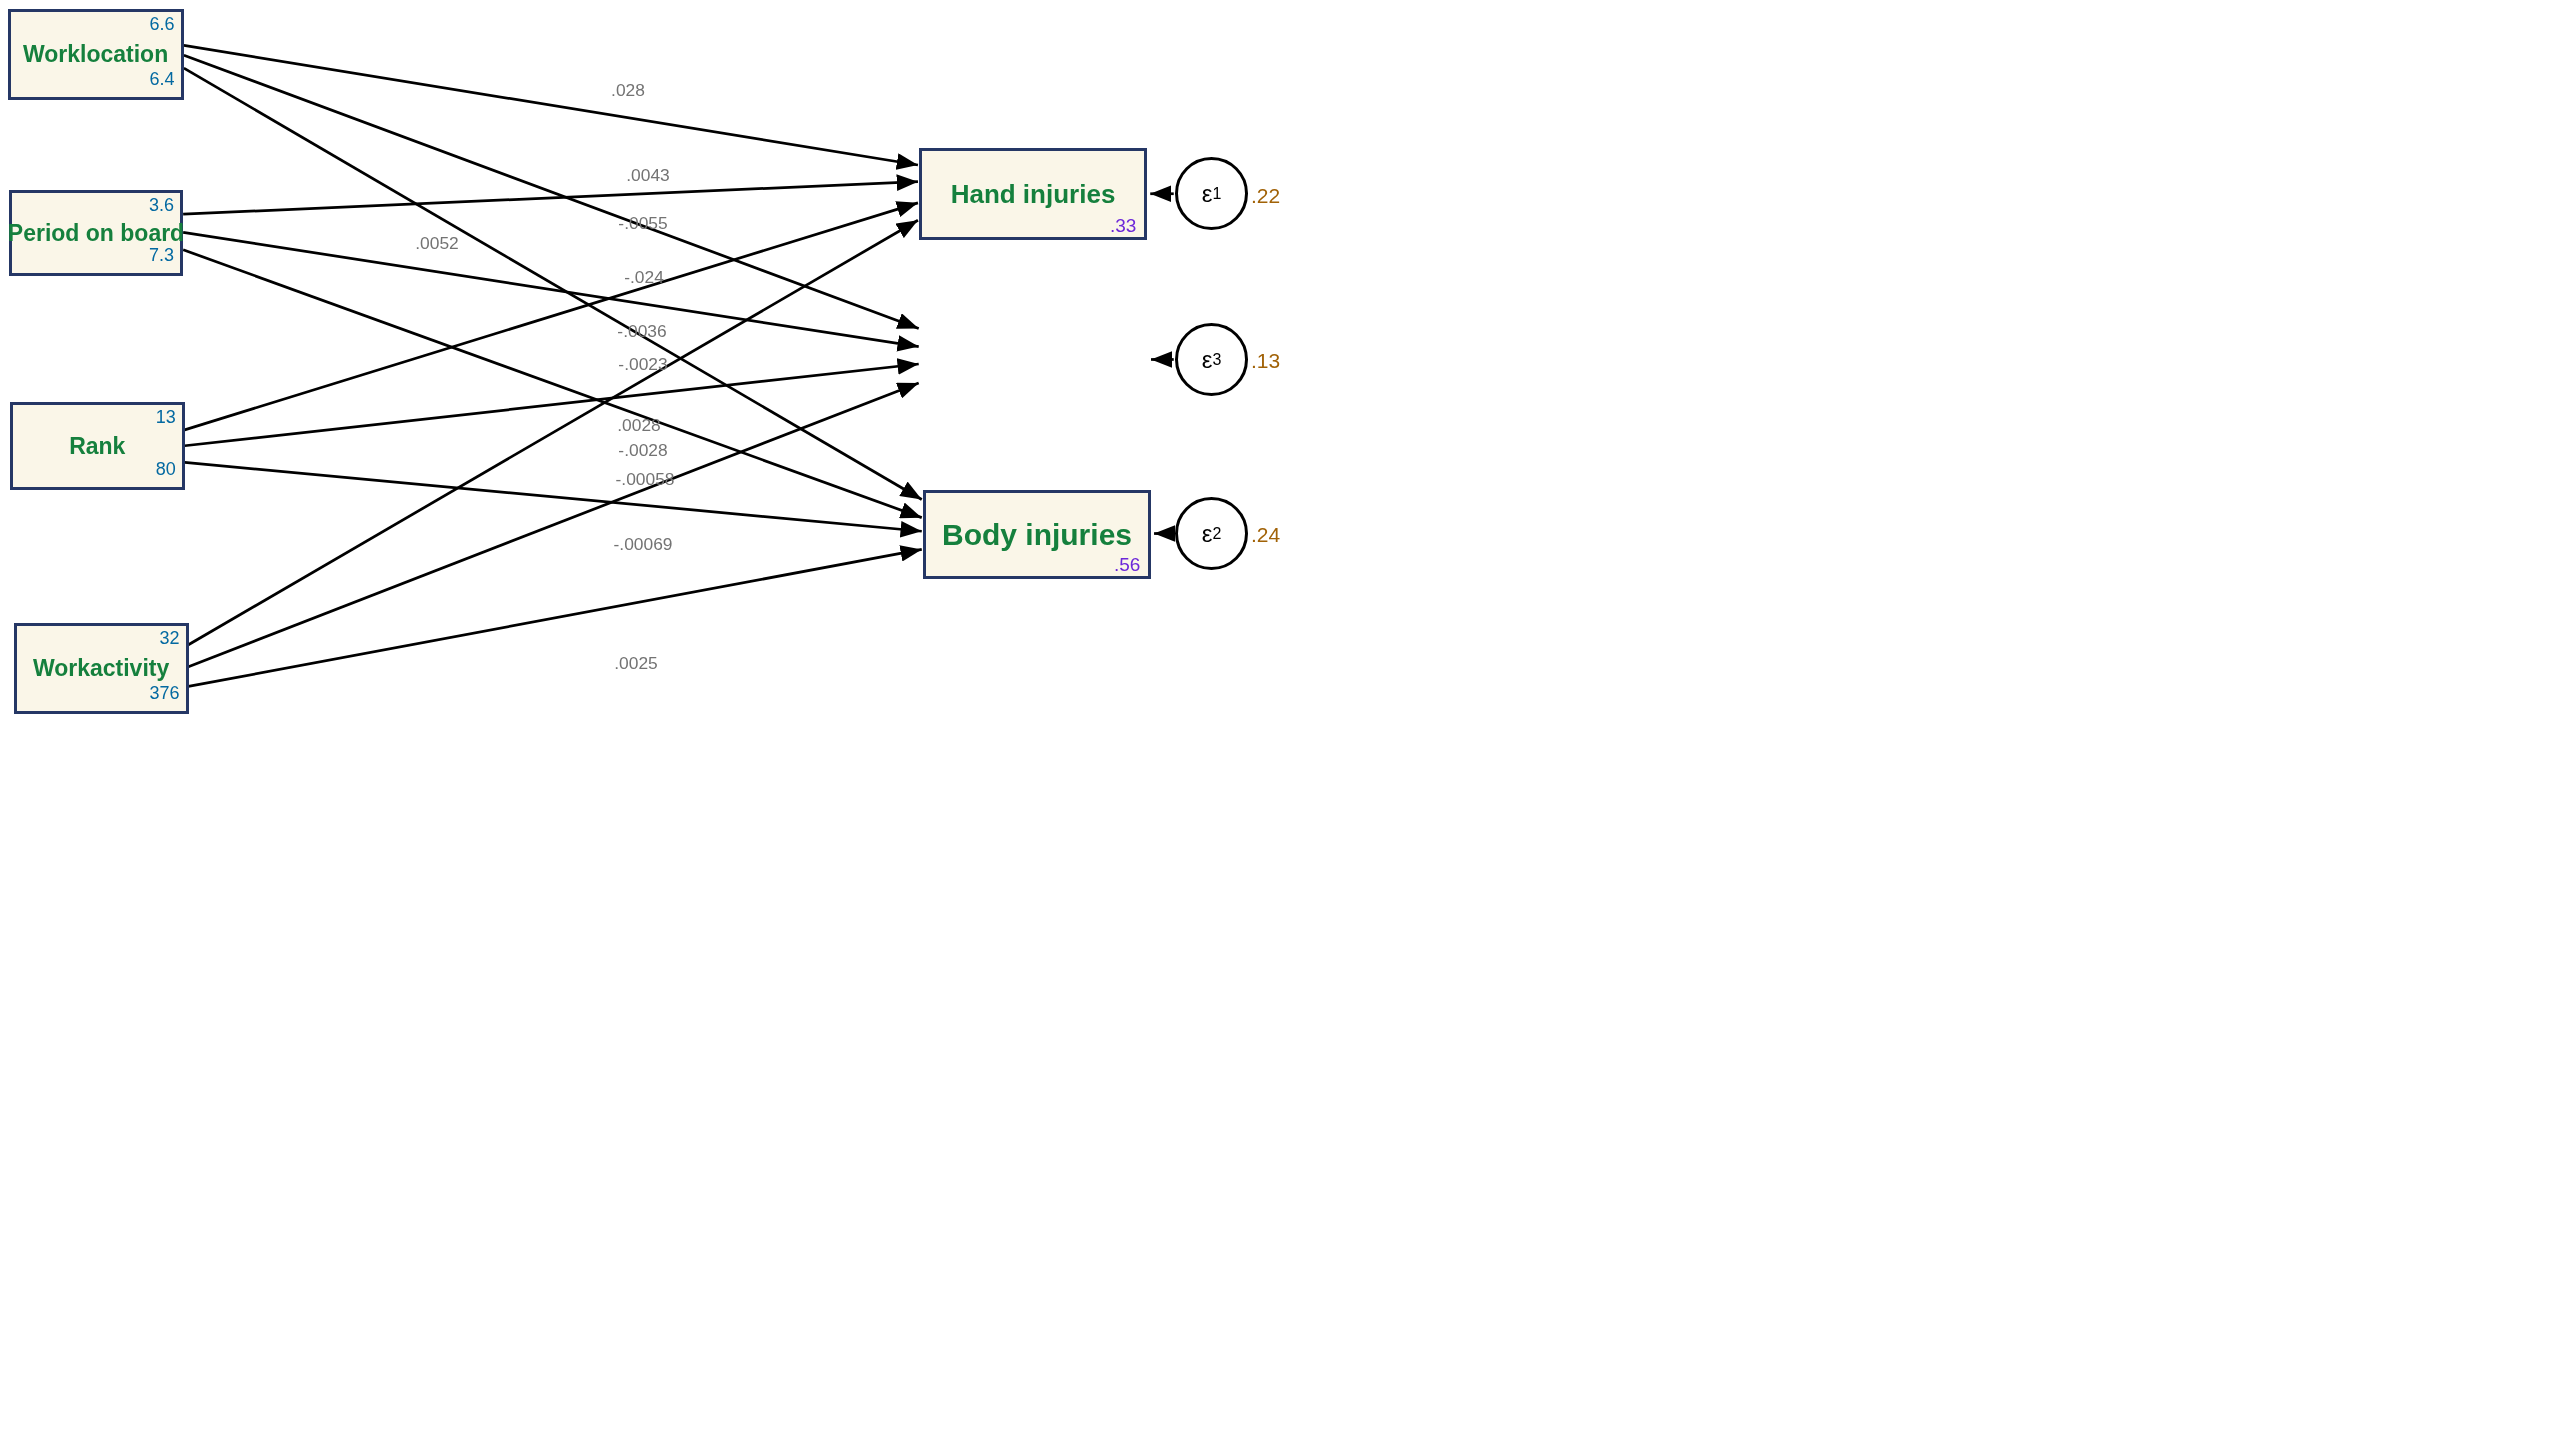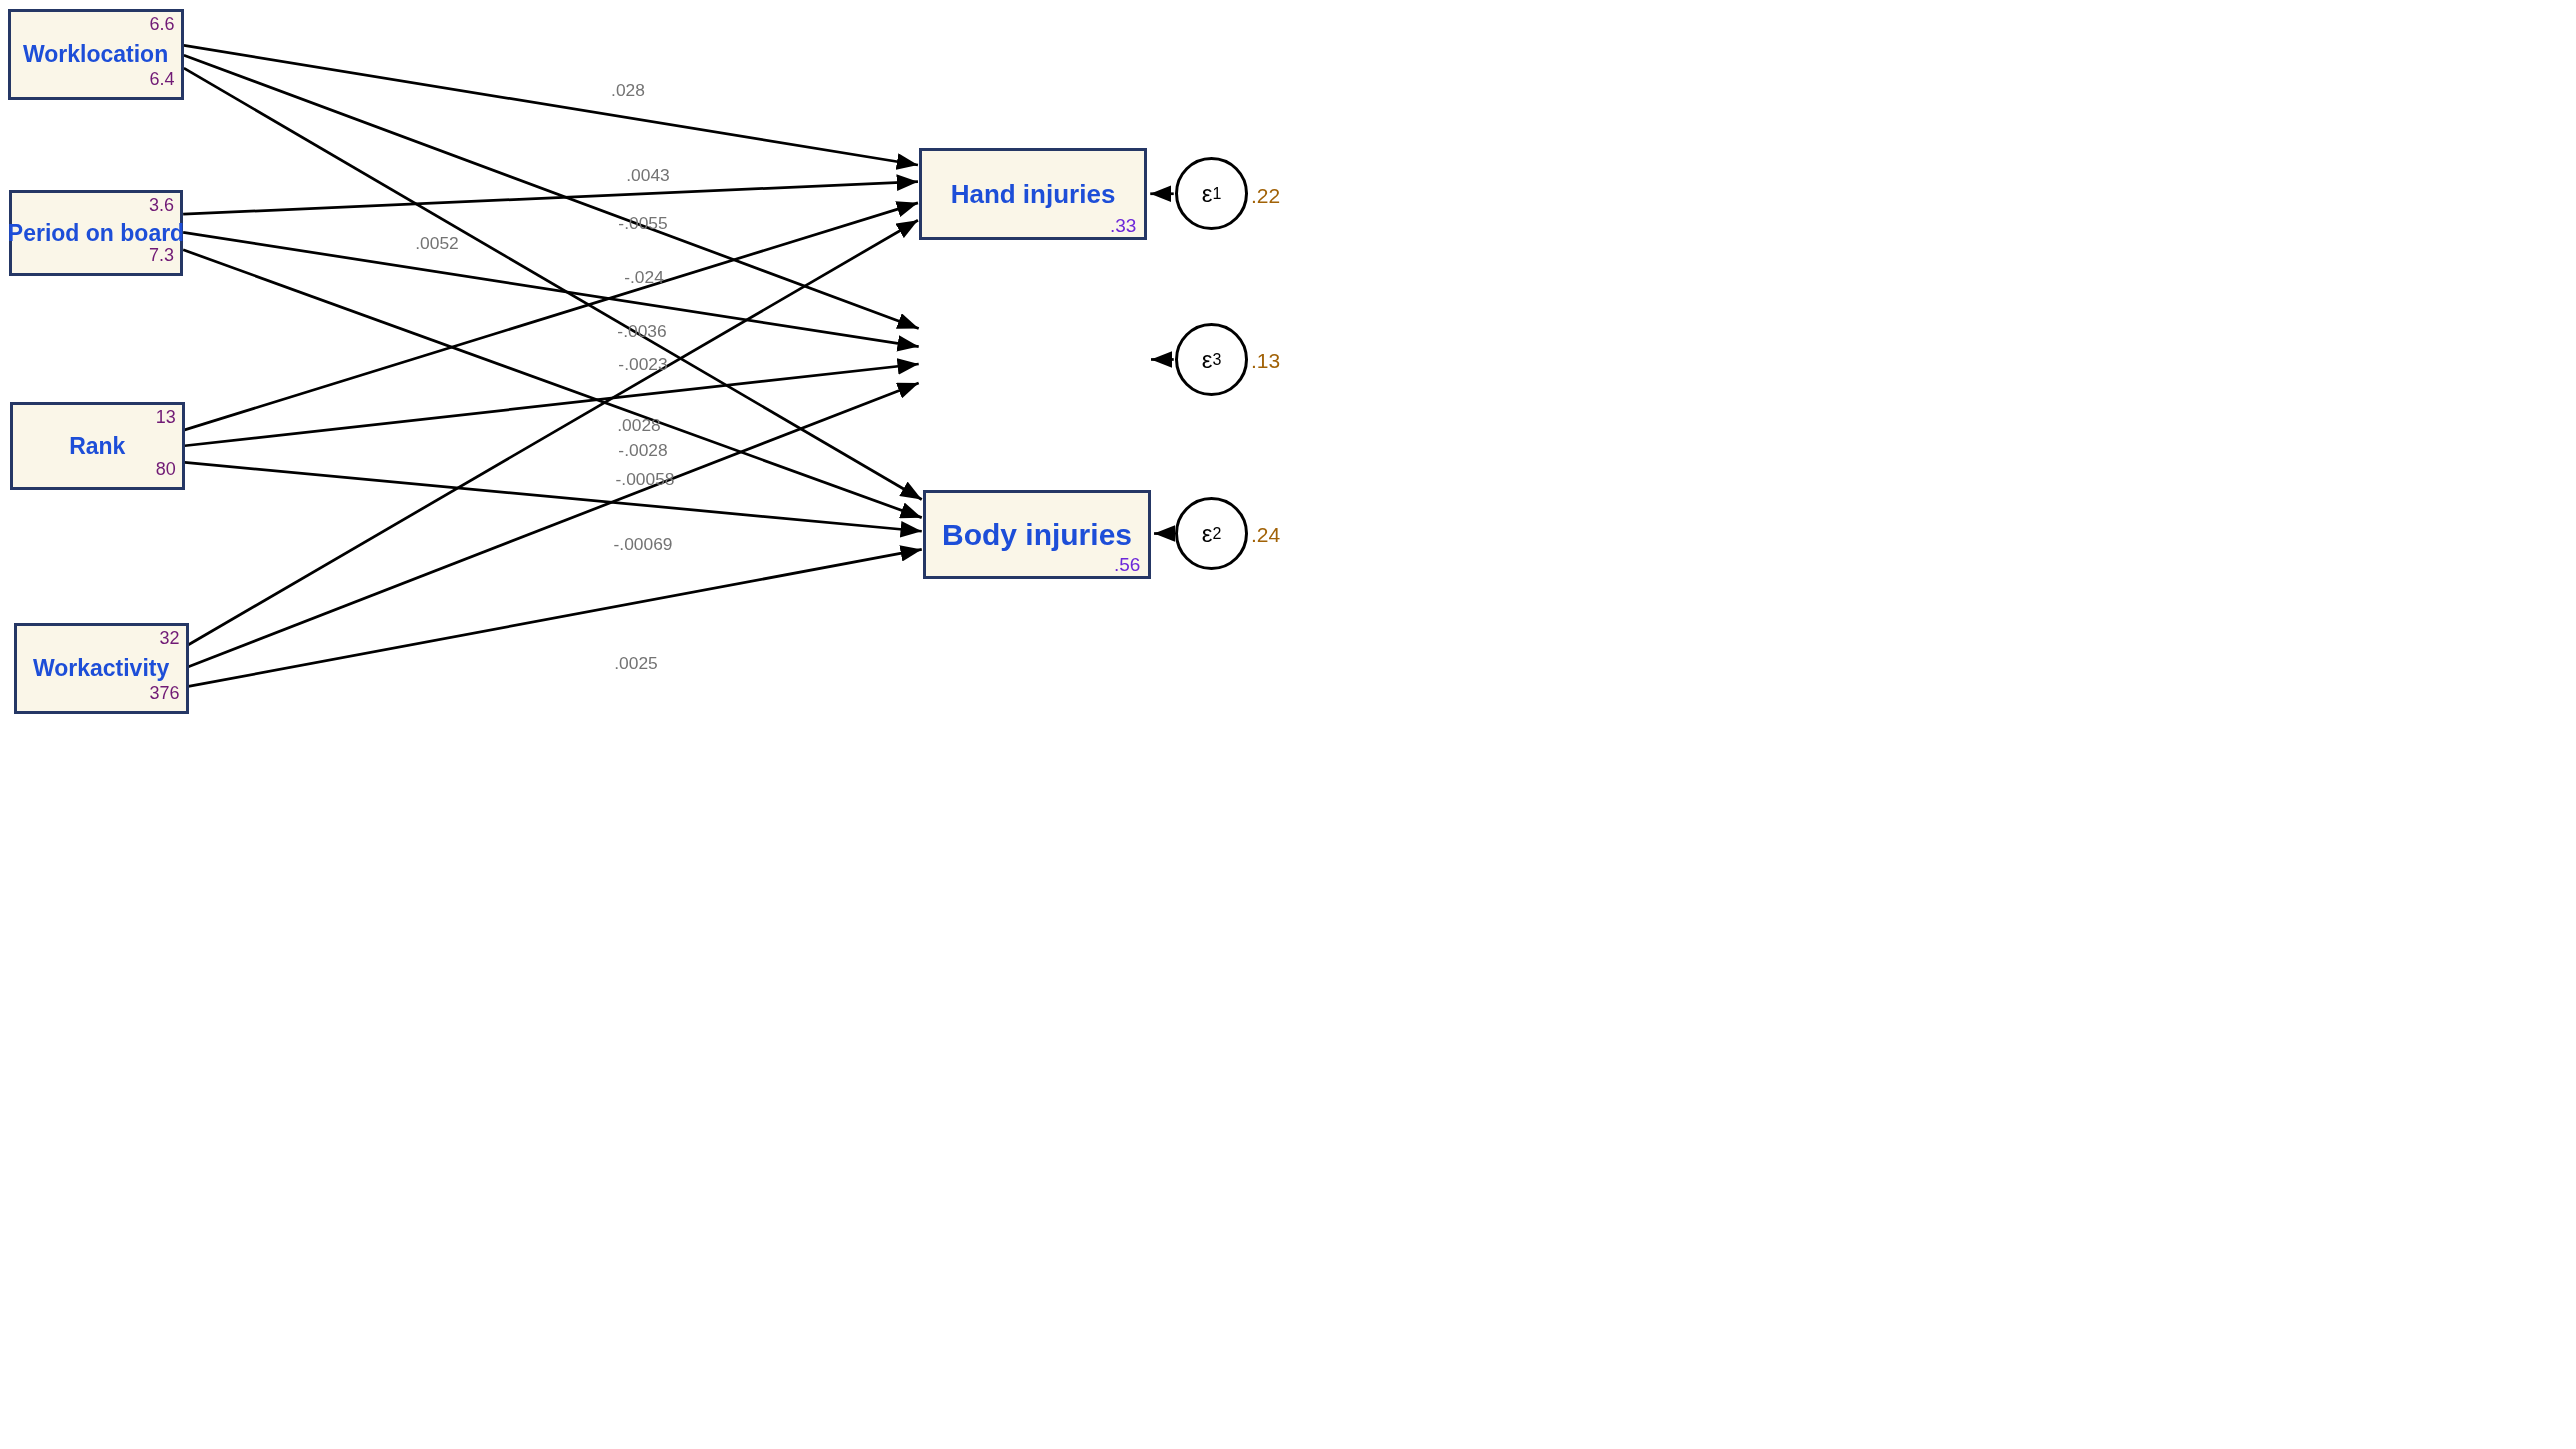--- a/index.html
+++ b/index.html
@@ -12,29 +12,29 @@
   }
   #edges{position:absolute;left:0;top:0;width:1288px;height:725px;}
   .varbox{
     position:absolute;
     box-sizing:border-box;
     background:#faf6e8;
     border:3px solid #253765;
     display:flex;align-items:center;justify-content:center;
   }
   .varbox .title{
-    color:#1d4ed8;
+    color:#15803d;
     font-weight:bold;
     font-size:23px;
     white-space:nowrap;
     line-height:1;
   }
   .cornerval{
     position:absolute;
-    color:#701a75;
+    color:#0369a1;
     font-size:18px;
     line-height:1;
   }
   .cv-top{top:3px;right:6px;}
   .cv-bottom{bottom:9px;right:6px;}
   .rsq{
     position:absolute;
     bottom:2.3px;right:7.6px;
     color:#6d28d9;
     font-size:19px;line-height:1;

